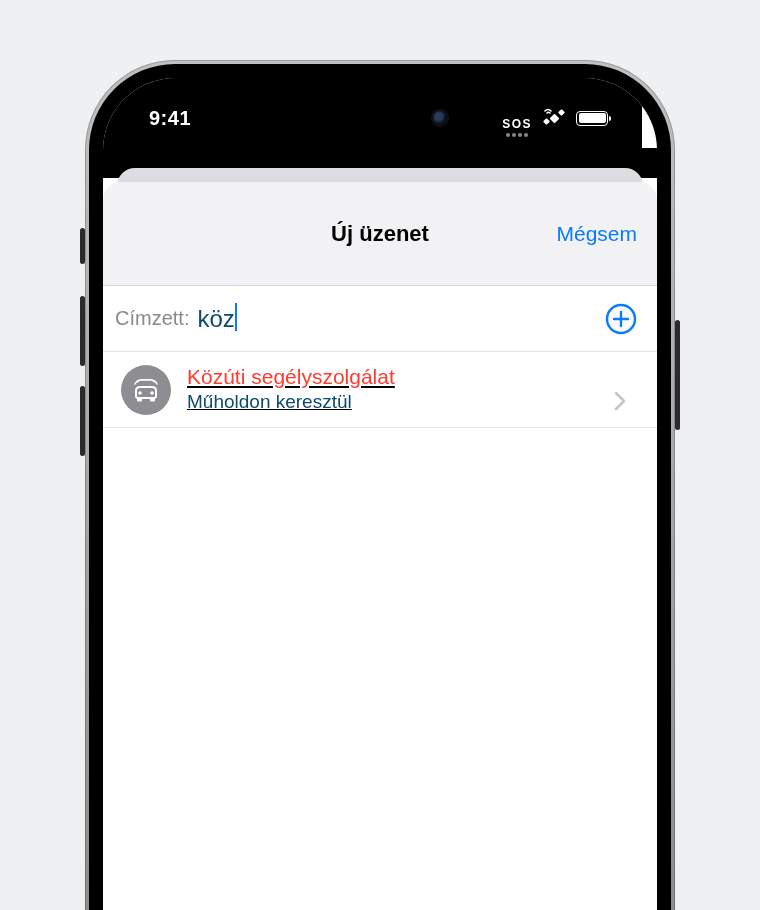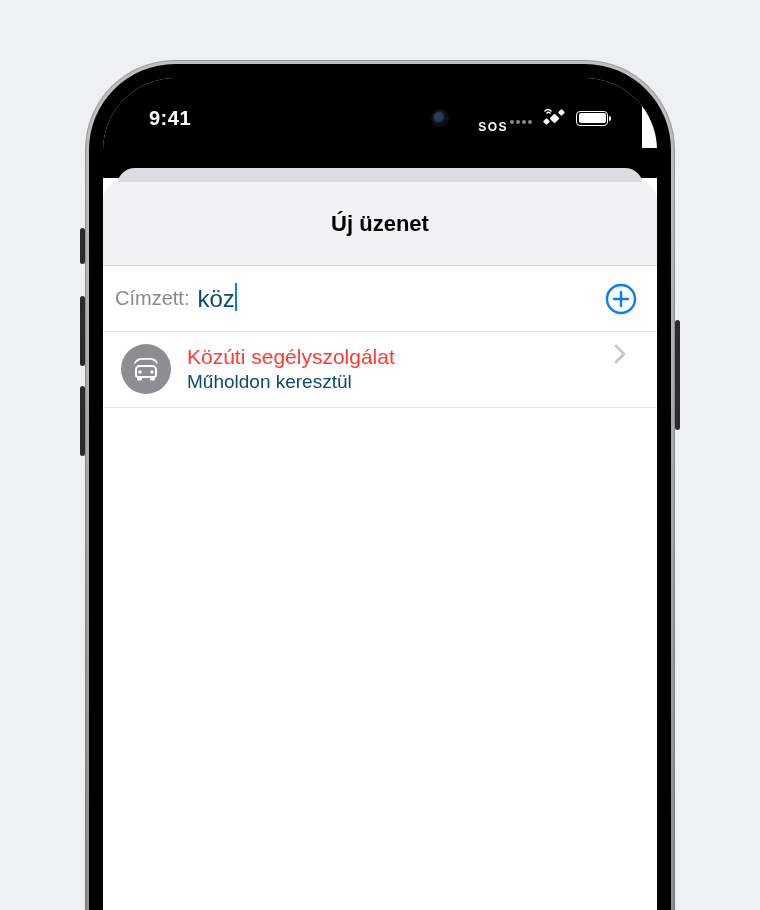--- a/index.html
+++ b/index.html
@@ -83,21 +83,21 @@
     padding: 0 34px;
   }
   .status .time {
     font-size: 20px; font-weight: 600; letter-spacing: .5px;
     padding-top: 10px; padding-left: 12px;
   }
   .status .right {
     display: flex; align-items: center; gap: 10px;
     padding-top: 10px;
   }
-  .sos-block { display: flex; flex-direction: row; gap: 2px; margin-top: 17px; }
+  .sos-block { display: flex; flex-direction: column; align-items: center; gap: 2px; margin-top: 17px; }
   .sos-txt { font-size: 12px; font-weight: 700; letter-spacing: 1.5px; }
   .sos-dots { display: flex; gap: 2px; }
   .sos-dots span { width: 4px; height: 4px; border-radius: 50%; background: #888; }
   .sat-icon svg { display: block; }
   .battery {
     width: 32px; height: 15px;
     border: 1.5px solid #fff; border-radius: 4px;
     position: relative;
   }
   .battery::after {
@@ -124,21 +124,21 @@
     position: absolute;
     top: 104px; left: 0; right: 0; bottom: 0;
     background: #f2f2f5;
     border-radius: 18px 18px 0 0;
     z-index: 32;
     display: flex; flex-direction: column;
   }
 
   .sheet-header {
     position: relative;
-    height: 84px;
+    height: 104px;
     display: flex; align-items: center; justify-content: center;
     border-bottom: 1px solid #d6d6da;
   }
   .sheet-title { font-size: 22px; font-weight: 600; color: #000; }
   .cancel-btn {
     position: absolute; right: 20px; top: 0; bottom: 0;
     display: flex; align-items: center;
     font-size: 21px; color: #0a7aff;
   }
 
@@ -161,24 +161,25 @@
   }
   .to-spacer { flex: 1; }
   .add-btn {
     width: 36px; height: 36px; border-radius: 50%;
     display: flex; align-items: center; justify-content: center;
   }
   .add-btn svg { display: block; }
 
   .results { background: #fff; }
   .result-row {
-    display: flex; align-items: flex-start;
+    display: flex; align-items: flex-end;
     padding: 12px 31px 12px 18px;
     gap: 16px;
     border-bottom: 1px solid #e3e3e7;
+    text-decoration: underline;
   }
   .result-icon {
     width: 50px; height: 50px; border-radius: 50%;
     background: #8d8d92;
     display: flex; align-items: center; justify-content: center;
     flex-shrink: 0;
   }
   .result-icon svg { display: block; }
   .result-text { flex: 1; min-width: 0; }
   .result-title { color: #ff3b30; font-size: 21px; font-weight: 400; line-height: 1.25; }
@@ -231,20 +232,21 @@
             </div>
         </div>
       </div>
 
       <div class="stack-top"></div>
       <div class="card-behind"></div>
 
       <div class="sheet">
         <div class="sheet-header">
           <div class="sheet-title">Új üzenet</div>
+          <div class="cancel-btn">Mégsem</div>
         </div>
 
         <div class="to-row">
           <span class="to-label">Címzett:</span>
           <span class="to-input-wrap">
             <span class="to-input">köz</span>
             <span class="text-cursor"></span>
           </span>
           <span class="to-spacer"></span>
           <span class="add-btn">

